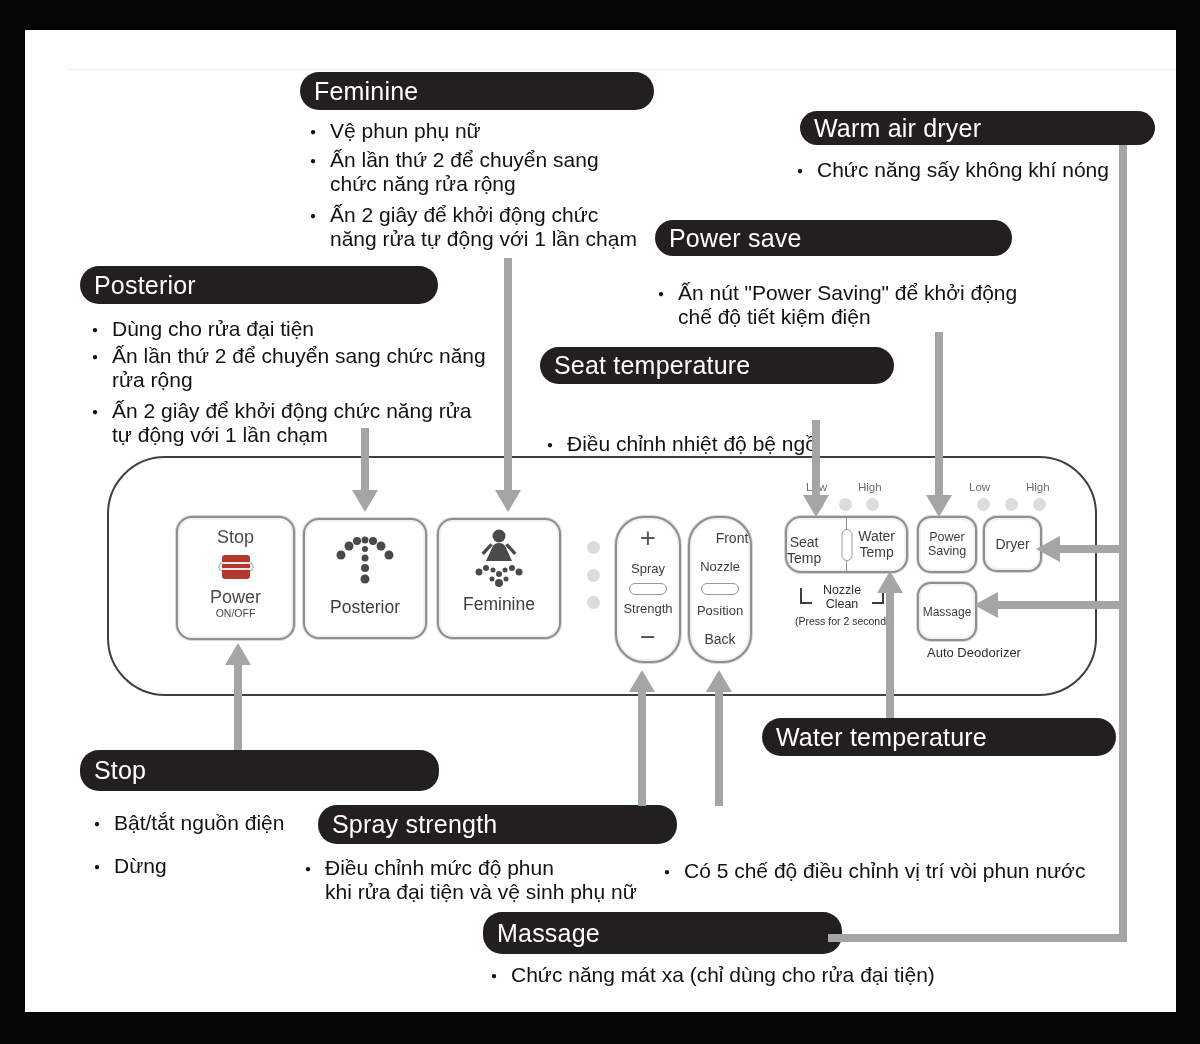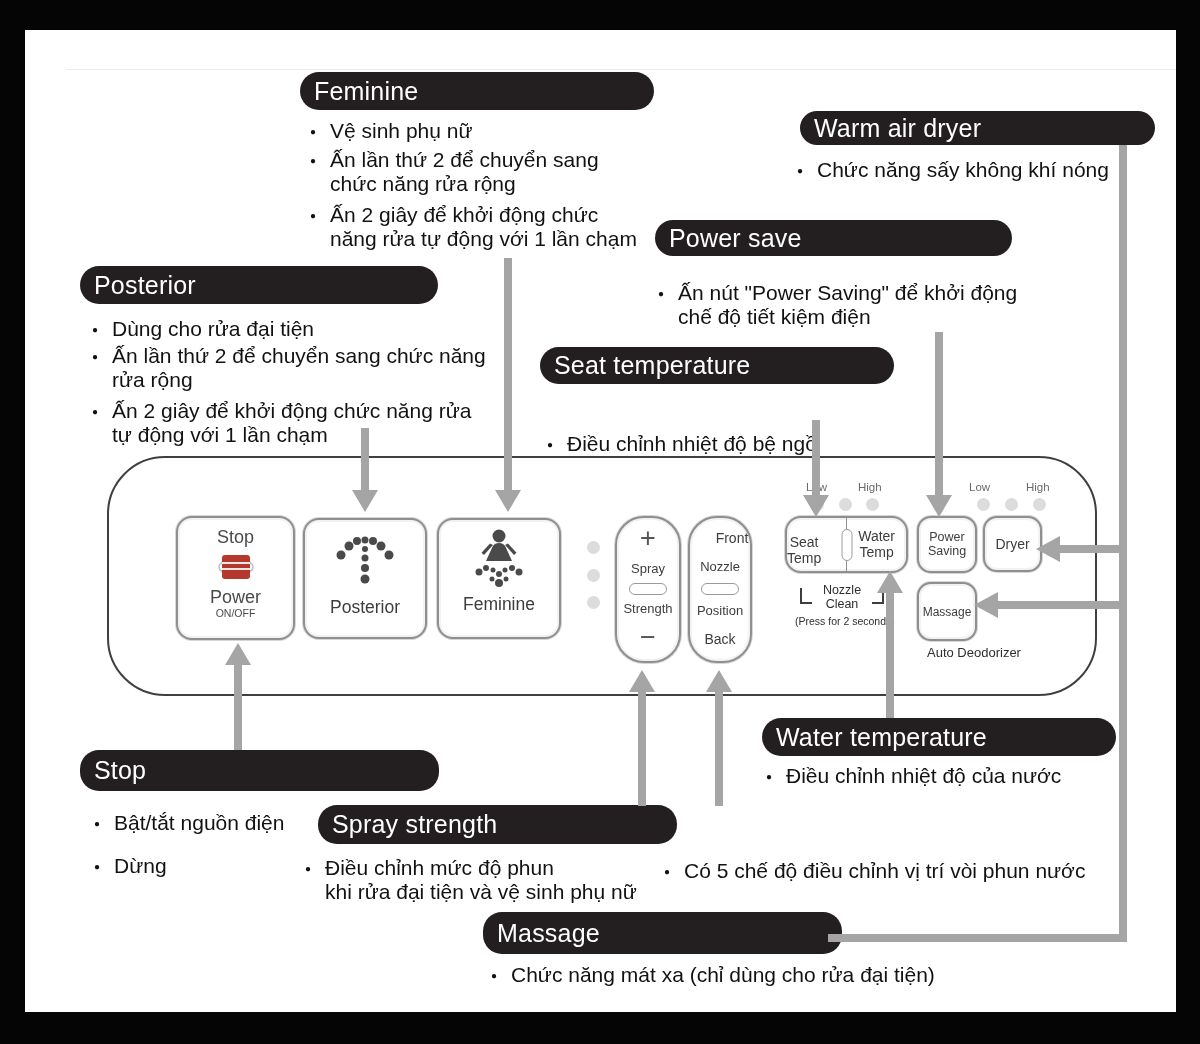--- a/index.html
+++ b/index.html
@@ -79,21 +79,21 @@
   <div class="label-box" style="left:318px;top:805px;width:345px;height:39px;">
       <span>Spray strength</span>
     </div>
   <div class="label-box" style="left:762px;top:718px;width:340px;height:38px;">
       <span>Water temperature</span>
     </div>
   <div class="label-box" style="left:483px;top:912px;width:345px;height:42px;">
       <span>Massage</span>
     </div>
 
-  <div class="bullet" style="left:308px;top:119px;">Vệ sinh phụ nữ</div>
+  <div class="bullet" style="left:308px;top:119px;">Vệ phun phụ nữ</div>
   <div class="bullet" style="left:308px;top:148px;">Ấn lần thứ 2 để chuyển sang
 chức năng rửa rộng</div>
   <div class="bullet" style="left:308px;top:203px;">Ấn 2 giây để khởi động chức
 năng rửa tự động với 1 lần chạm</div>
 
   <div class="bullet" style="left:795px;top:158px;">Chức năng sấy không khí nóng</div>
 
   <div class="bullet" style="left:656px;top:281px;">Ấn nút "Power Saving" để khởi động
 chế độ tiết kiệm điện</div>
 
@@ -106,21 +106,20 @@
   <div class="bullet" style="left:545px;top:396px;margin-top:36px;">Điều chỉnh nhiệt độ bệ ngồi</div>
 
   <div class="bullet" style="left:92px;top:811px;">Bật/tắt nguồn điện</div>
   <div class="bullet" style="left:92px;top:854px;">Dừng</div>
 
   <div class="bullet" style="left:303px;top:856px;">Điều chỉnh mức độ phun
 khi rửa đại tiện và vệ sinh phụ nữ</div>
 
   <div class="bullet" style="left:662px;top:859px;">Có 5 chế độ điều chỉnh vị trí vòi phun nước</div>
 
-  <div class="bullet" style="left:764px;top:764px;">Điều chỉnh nhiệt độ của nước</div>
 
   <div class="bullet" style="left:489px;top:963px;">Chức năng mát xa (chỉ dùng cho rửa đại tiện)</div>
 
   <div class="panel"></div>
 
   <div class="btn btn-square" style="left:176px;top:516px;width:115px;height:120px;">
     <div style="font-size:18px;margin-top:9px;color:#4a4a4a;">Stop</div>
     <svg width="40" height="30" style="margin-top:4px;">
       <ellipse cx="20" cy="15" rx="17" ry="8" fill="none" stroke="#bdbdbd" stroke-width="1.5"></ellipse>
       <rect x="6" y="3" width="28" height="24" rx="3" fill="#b5382c"></rect>

